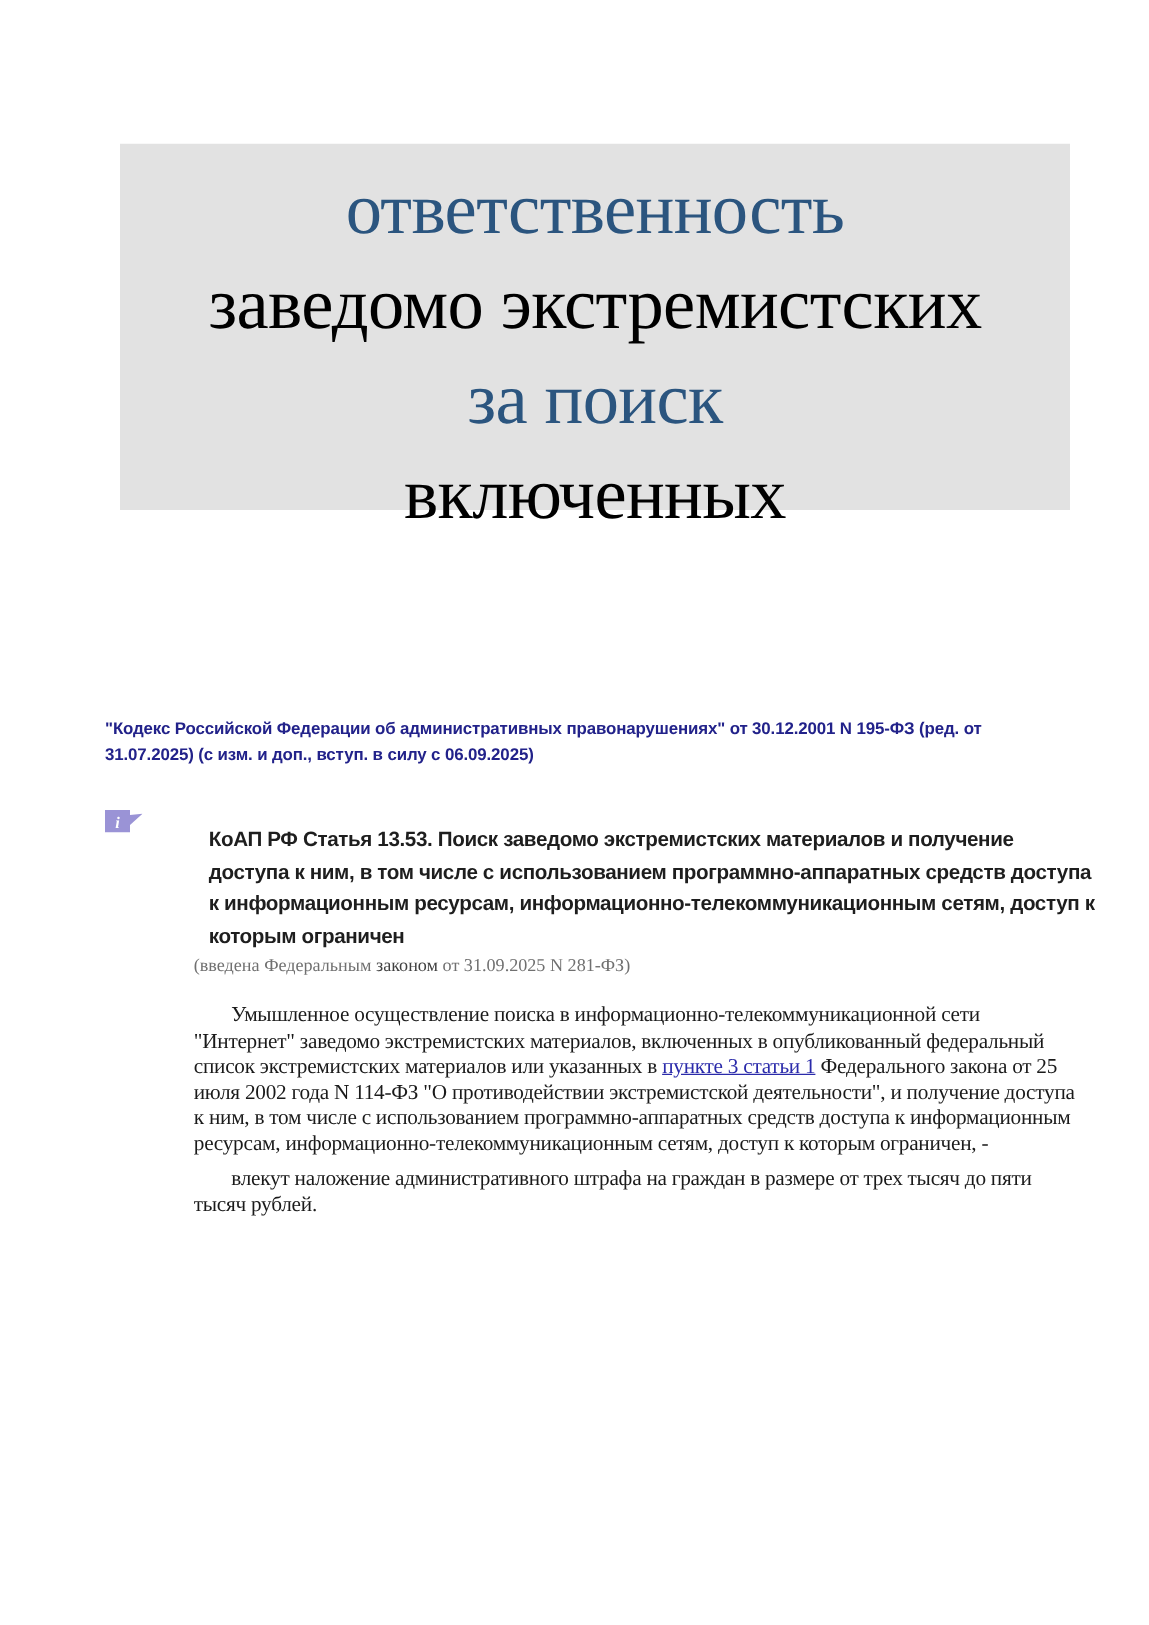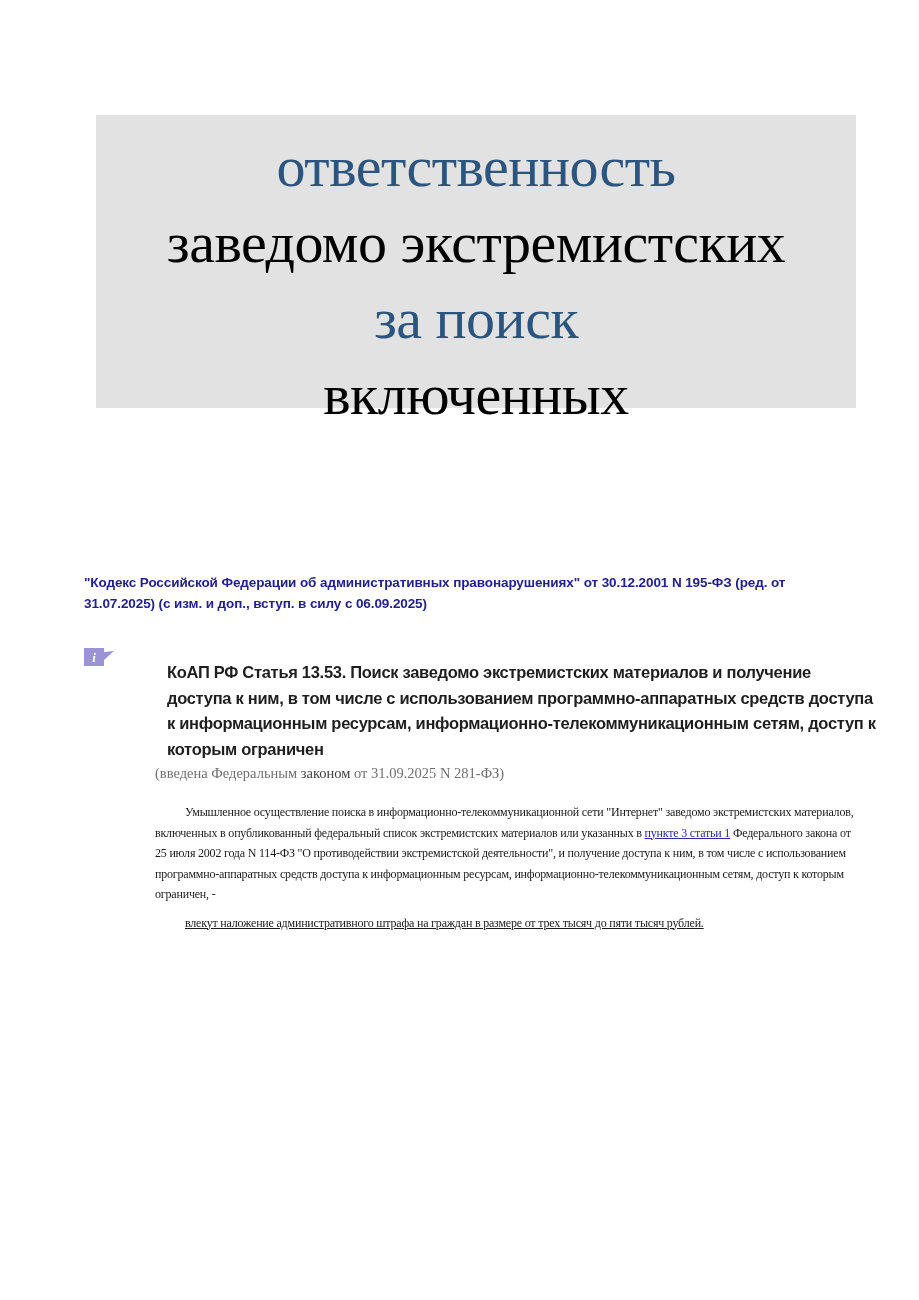--- a/index.html
+++ b/index.html
@@ -77,27 +77,27 @@
       color: #707070;
     }
     .amend-note .note-link { color: #404040; }
 
     .body-text {
       position: absolute;
       left: 155px;
       top: 802px;
       width: 710px;
       font-family: "Liberation Serif", "DejaVu Serif", serif;
-      font-size: 12px;
+      font-size: 17px;
       line-height: 20.5px;
       color: #1a1a1a;
       letter-spacing: -0.2px;
     }
     .body-text p { text-indent: 30px; }
-    .body-text p + p { margin-top: 8px; text-decoration: underline; }
+    .body-text p + p { margin-top: 8px; }
     .body-text a.inline-link {
       color: #2a2aaa;
       text-decoration: underline;
     }
   </style>
 </head>
 <body>
 
 <div class="title-box">
   <span class="title-line blue">ответственность</span>

